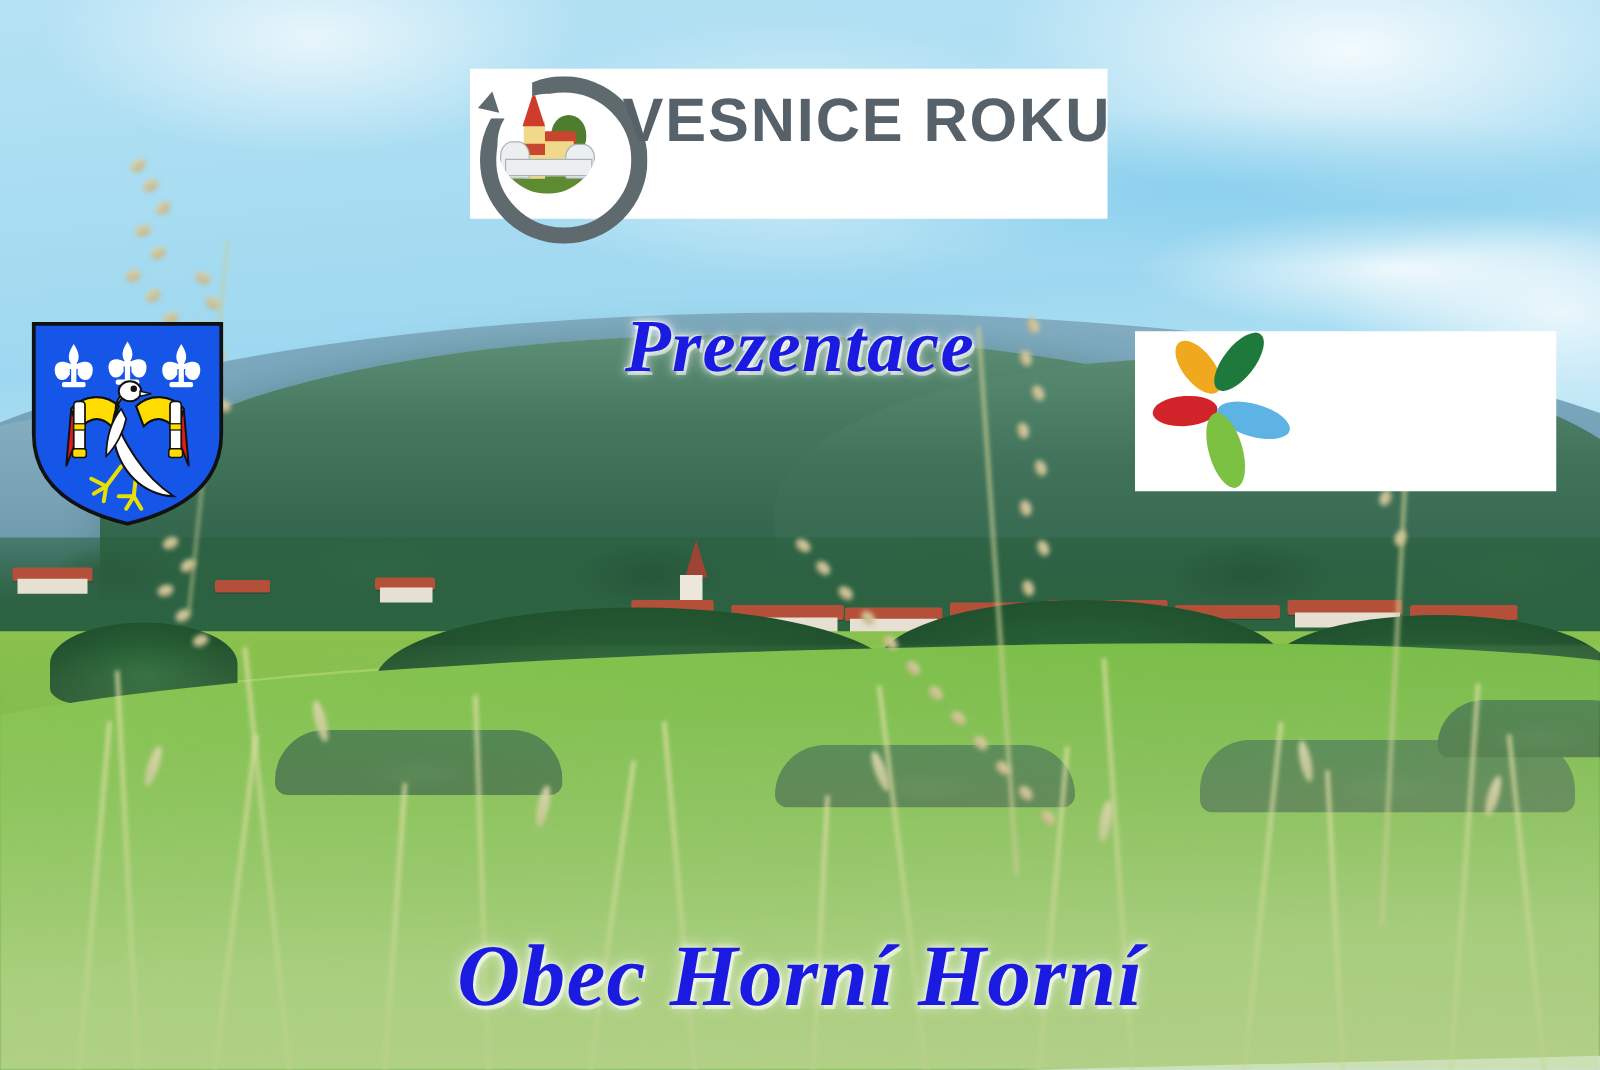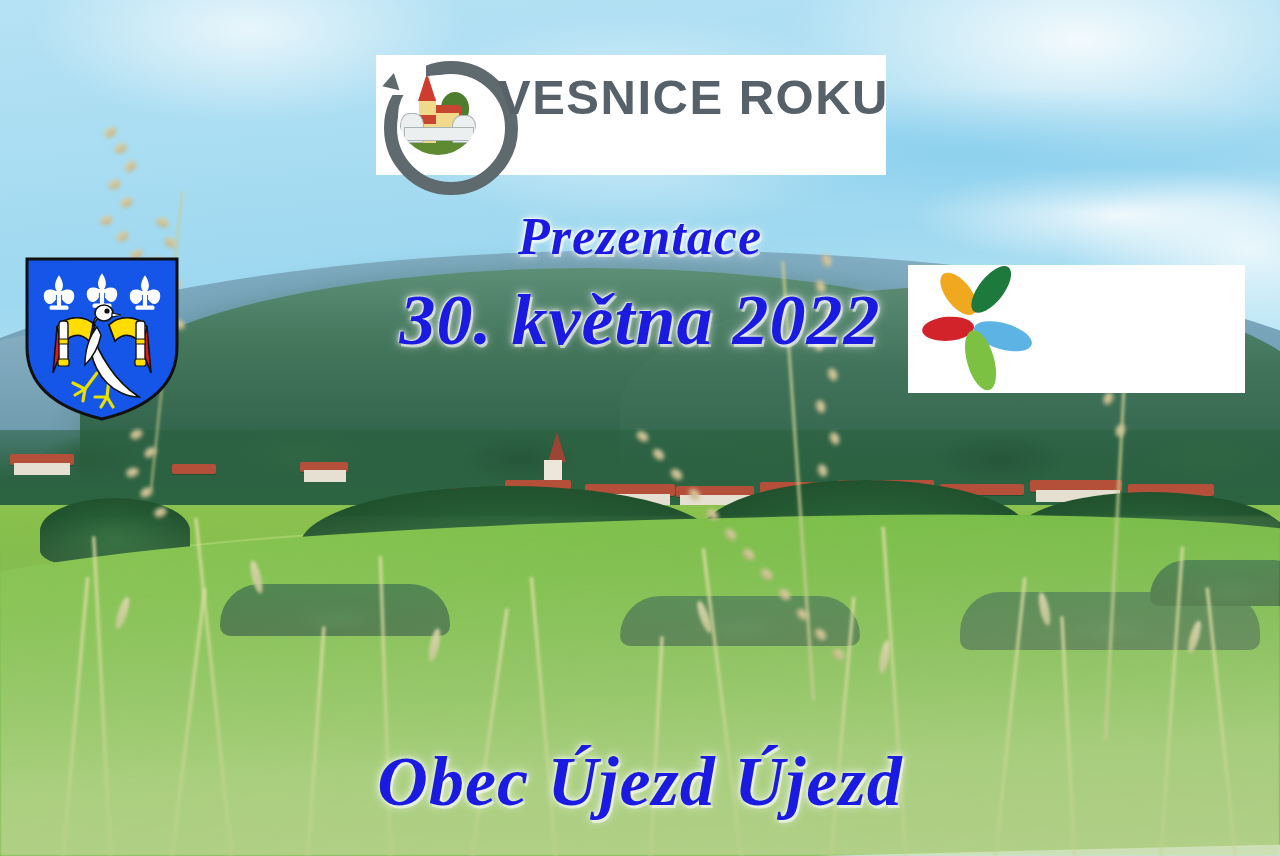--- a/index.html
+++ b/index.html
@@ -220,21 +220,21 @@
     font-family:"Liberation Serif",serif;
     font-weight:bold;font-style:italic;
     color:#1a1ae0;
     letter-spacing:1px;
     text-shadow:
        0 0 5px rgba(255,255,255,.95),
        0 0 11px rgba(255,255,255,.8),
        2px 3px 0 rgba(255,255,255,.55),
       -1px -1px 0 rgba(255,255,255,.5);
   }
-  .hl-1{font-size:52px;line-height:82px;}
+  .hl-1{font-size:60px;line-height:82px;margin-top:40px;}
   .hl-2{font-size:72px;line-height:84px;}
 
   .footline{
     position:absolute;left:0;top:742px;width:1280px;text-align:center;
     font-family:"Liberation Serif",serif;
     font-weight:bold;font-style:italic;
     font-size:70px;line-height:80px;
     color:#1a1ae0;letter-spacing:1px;
     text-shadow:
        0 0 5px rgba(255,255,255,.9),
@@ -478,18 +478,17 @@
         <ellipse cx="81" cy="58" rx="9" ry="8" fill="#ffffff" stroke="#111" stroke-width="1.6"></ellipse>
         <circle cx="84" cy="56" r="2.6" fill="#111111"></circle>
         <path d="M89 58 L98 60 L89 62 Z" fill="#ffffff" stroke="#111" stroke-width="1.2"></path>
         <path d="M74 72 C66 82 62 96 62 110 C70 102 76 90 78 80 Z" fill="#ffffff" stroke="#111" stroke-width="1.4"></path>
       </g>
     </svg>
   </div>
 
   <div class="headline">
     <div class="hl-line hl-1">Prezentace</div>
-    <div class="hl-line hl-2">30. května 2022</div>
-  </div>
-
-  <div class="footline">Obec Újezd Újezd</div>
+  </div>
+
+  <div class="footline">Obec Horní Horní</div>
 
 </div>
 
 </body></html>

